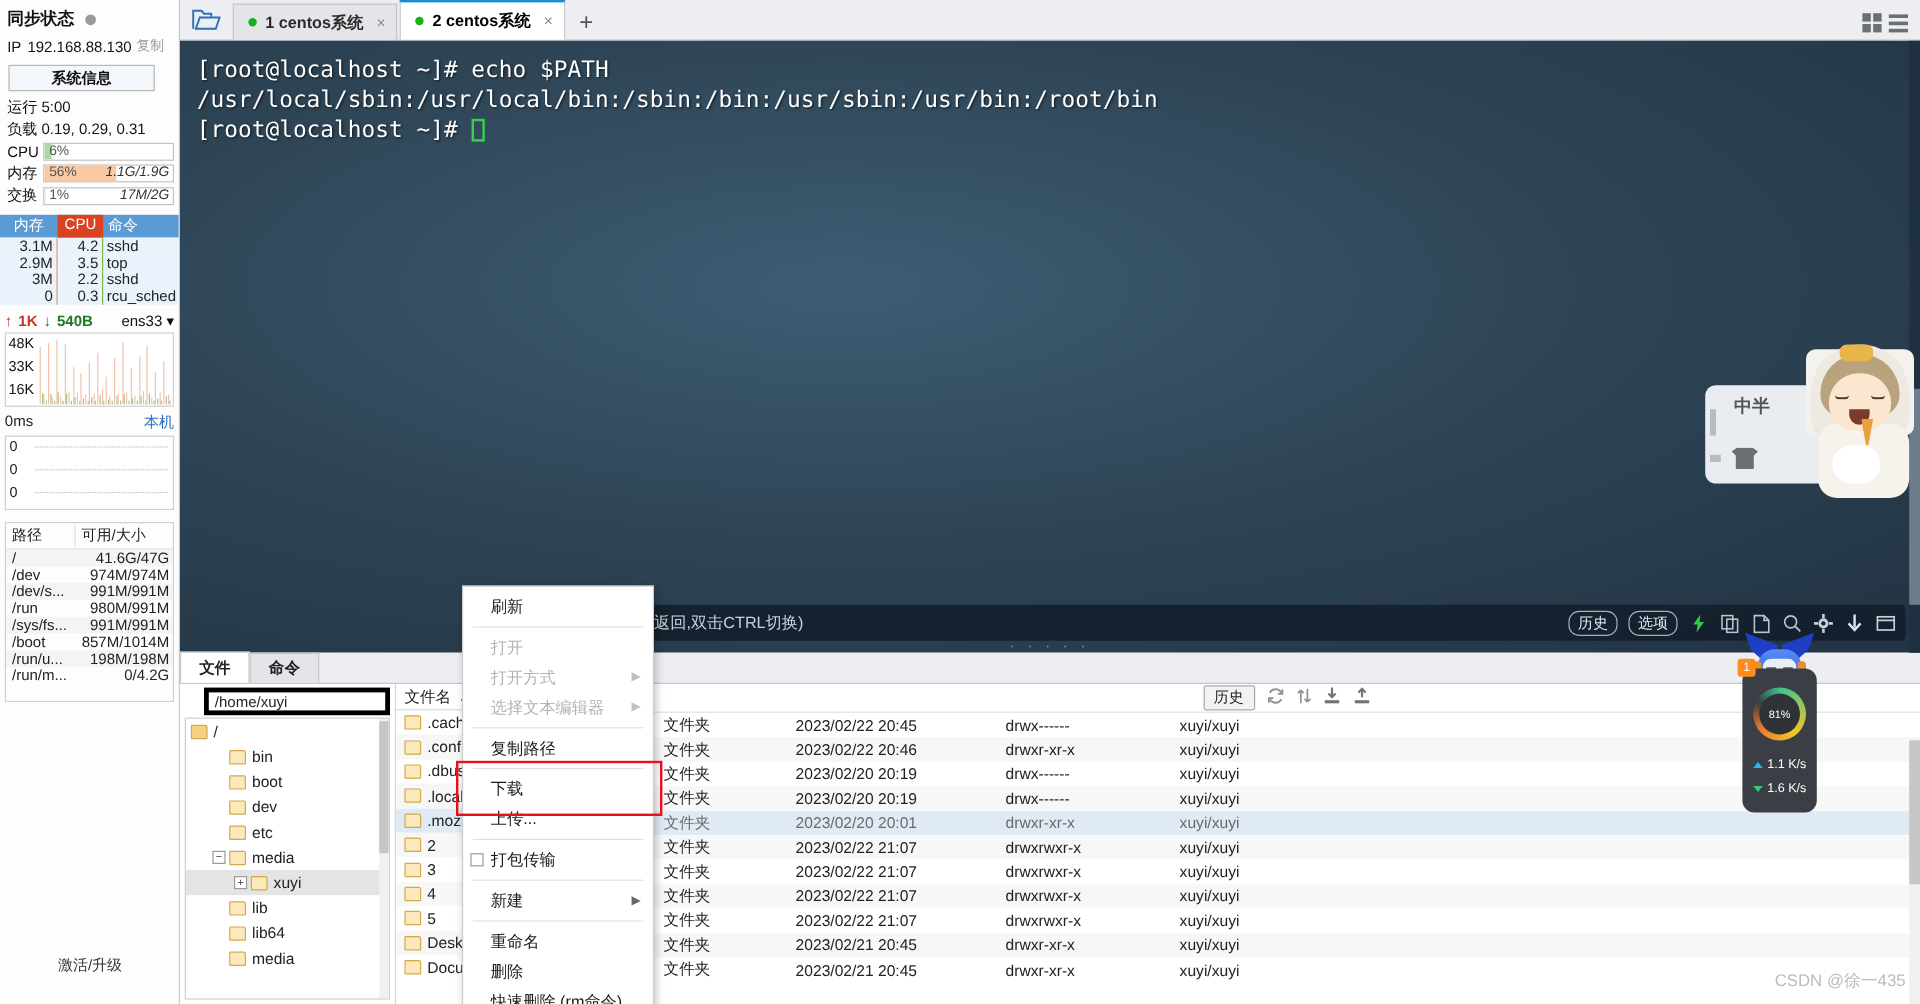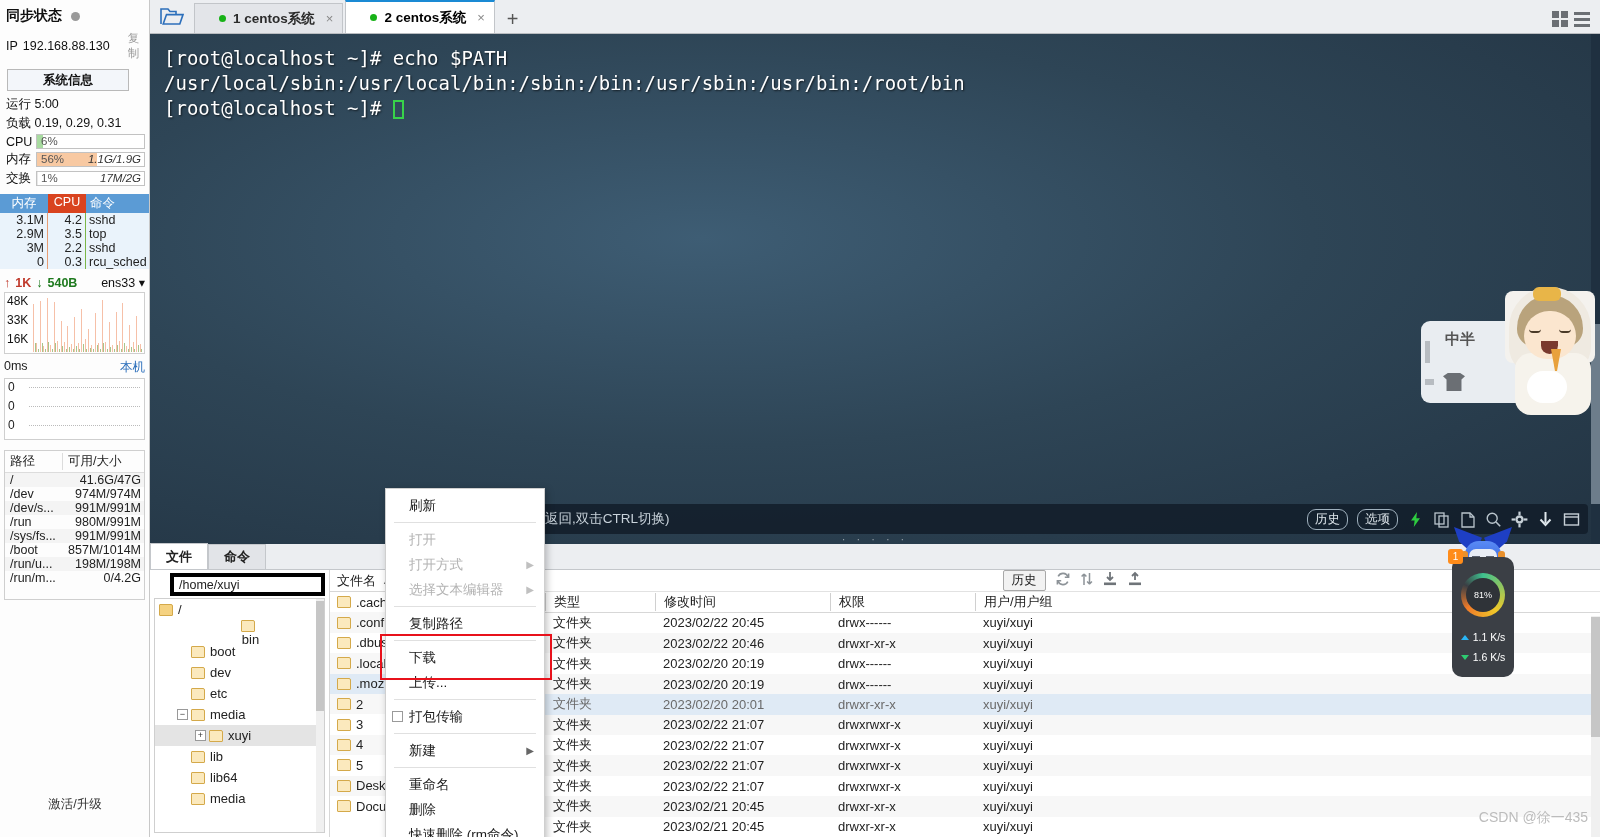--- a/index.html
+++ b/index.html
@@ -13,21 +13,21 @@
   
   #sidebar {
     position:absolute; left:0; top:0; width:150px; height:837px;
     background:#fdfdfd; border-right:1px solid #c8c8c8;
     padding:0; overflow:hidden;
   }
   .sb-row { padding:3px 6px; display:flex; align-items:center; }
   .sb-title { font-size:14px; font-weight:bold; color:#111; }
   .dot-gray { width:9px;height:9px;border-radius:50%;background:#9a9a9a;display:inline-block;margin-left:9px; }
   .sb-ip { font-size:12.5px; color:#111; }
-  .sb-copy { font-size:11.5px;color:#9a9a9a; margin-left:18px;}
+  .sb-copy { font-size:11.5px;color:#9a9a9a; margin-left:4px;}
   .sysinfo-btn {
     margin:5px 7px 4px 7px; width:122px; height:22px;
     border:1px solid #b9b9b9; background:#f3f6fa;
     display:flex;align-items:center;justify-content:center;
     font-size:12.5px; color:#111; font-weight:bold; cursor:pointer;
   }
   .kv { font-size:12.5px; padding:1px 6px; color:#111; white-space:nowrap;}
   .meter-row { display:flex; align-items:center; padding:1px 4px 1px 6px; font-size:12.5px;}
   .meter-label { width:30px; color:#111; flex:none;}
   .meter {
@@ -77,21 +77,21 @@
 
   
   #tabbar {
     position:absolute; left:150px; top:0; width:1450px; height:34px;
     background:#eceef1; border-bottom:1px solid #b9bcc0;
     display:flex; align-items:flex-end;
   }
   .folder-icon { width:44px; height:34px; display:flex; align-items:center; justify-content:center; cursor:pointer;}
   .tab {
     height:30px; display:flex; align-items:center; gap:7px;
-    padding:0 9px 0 24px; font-size:13.5px; font-weight:bold;
+    padding:0 9px 0 12px; font-size:13.5px; font-weight:bold;
     background:#e3e5e9; border:1px solid #c2c5c9; border-bottom:none;
     margin-right:2px; cursor:pointer; color:#2b2b2b;
   }
   .tab.active { background:#fff; border-top:2px solid #1a8ad4; height:33px; color:#000;}
   .tab .gdot { width:7px;height:7px;border-radius:50%;background:#17b217;}
   .tab .x { color:#888; font-weight:normal; font-size:13px; margin-left:4px;}
   .plus { font-size:20px; color:#555; padding:0 12px 2px 10px; cursor:pointer;}
   .winbtns { margin-left:auto; display:flex; gap:6px; padding:0 10px 6px 0; align-items:flex-end;}
   .grid-ic { display:grid; grid-template-columns:7px 7px; grid-template-rows:7px 7px; gap:2px;}
   .grid-ic span { background:#6b6f74; display:block;}
@@ -513,21 +513,21 @@
   <div class="fp-body">
 
     <div class="fp-left">
       <div class="pathbar">/home/xuyi</div>
       <div class="tree">
         <div id="treeRows">
             <div class="tnode" style="padding-left: 4px;">
               <span class="fold"></span>
               <span>/</span>
             </div>
-            <div class="tnode" style="padding-left: 22px; flex-direction: column;">
+            <div class="tnode" style="padding-left: 22px;">
               <span style="width:14px;flex:none;"></span>
               <span class="fold lt"></span>
               <span>bin</span>
             </div>
             <div class="tnode" style="padding-left: 22px;">
               <span style="width:14px;flex:none;"></span>
               <span class="fold lt"></span>
               <span>boot</span>
             </div>
             <div class="tnode" style="padding-left: 22px;">
@@ -637,26 +637,20 @@
             </svg></span>
         <span><svg width="16" height="16" viewBox="0 0 16 16">
               <path d="M8 1v7M5 6l3 3 3-3" fill="none" stroke="#6f7479" stroke-width="1.8"></path>
               <rect x="2" y="11.5" width="12" height="2.6" fill="#6f7479"></rect>
             </svg></span>
         <span><svg width="16" height="16" viewBox="0 0 16 16">
               <path d="M8 9V2M5 5l3-3 3 3" fill="none" stroke="#6f7479" stroke-width="1.8"></path>
               <rect x="2" y="11.5" width="12" height="2.6" fill="#6f7479"></rect>
             </svg></span>
       </div>
-      <div class="cols">
-        <div class="c-type">类型</div>
-        <div class="c-time">修改时间</div>
-        <div class="c-perm">权限</div>
-        <div class="c-user">用户/用户组</div>
-      </div>
       <div id="frRows">
           <div class="frow">
             <div class="c-type">文件夹</div>
             <div class="c-time">2023/02/22 20:45</div>
             <div class="c-perm">drwx------</div>
             <div class="c-user">xuyi/xuyi</div>
           </div>
           <div class="frow alt">
             <div class="c-type">文件夹</div>
             <div class="c-time">2023/02/22 20:46</div>

